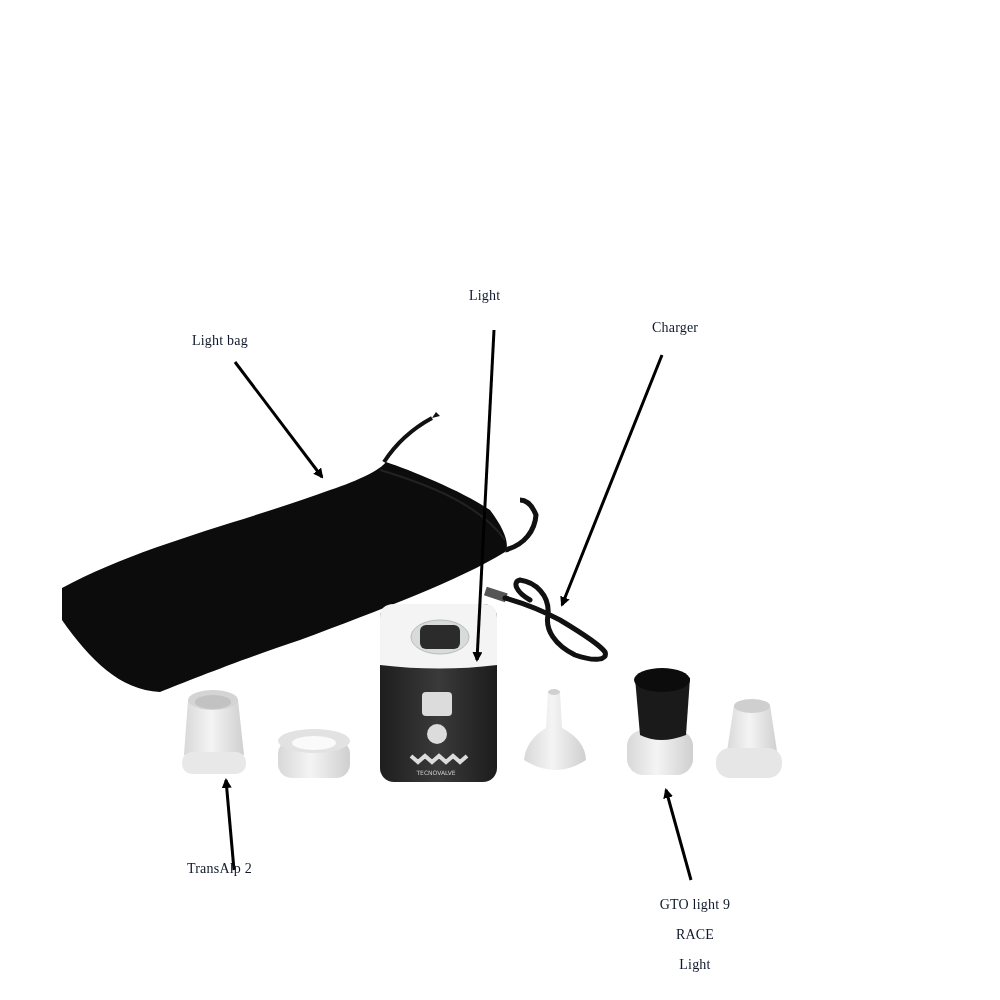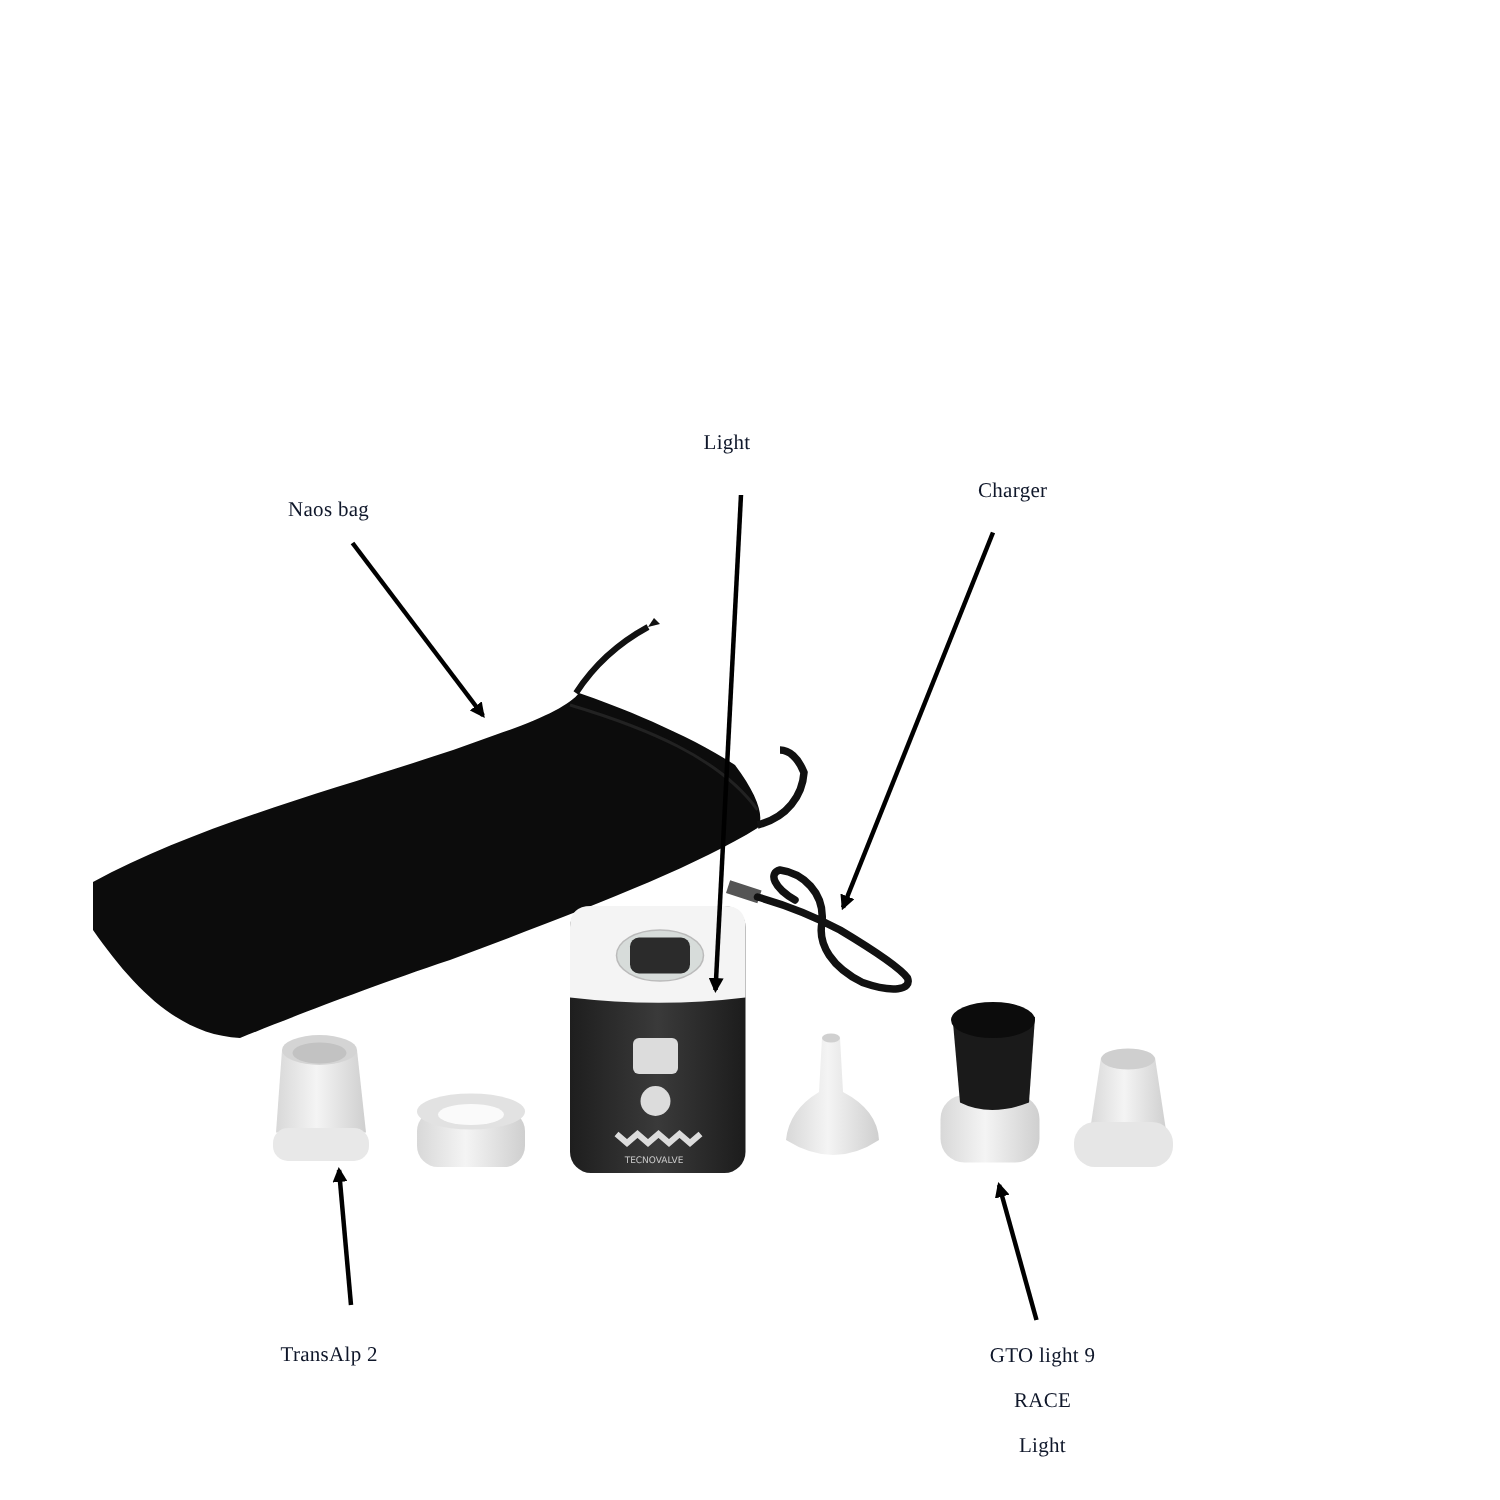--- a/index.html
+++ b/index.html
@@ -77,21 +77,21 @@
     <rect x="716" y="748" width="66" height="30" rx="14" fill="#e6e6e6"></rect>
   </g>
 
   <line x1="235" y1="362" x2="322" y2="477" stroke="#000" stroke-width="3" marker-end="url(#ah)"></line>
   <line x1="494" y1="330" x2="477" y2="660" stroke="#000" stroke-width="3" marker-end="url(#ah)"></line>
   <line x1="662" y1="355" x2="562" y2="605" stroke="#000" stroke-width="3" marker-end="url(#ah)"></line>
   <line x1="234" y1="870" x2="226" y2="780" stroke="#000" stroke-width="3" marker-end="url(#ah)"></line>
   <line x1="691" y1="880" x2="666" y2="790" stroke="#000" stroke-width="3" marker-end="url(#ah)"></line>
 </svg>
 
-<div class="label" style="left:192px;top:326px;">Naos bag</div>
+<div class="label" style="left:192px;top:326px;">Light bag</div>
 <div class="label" style="left:469px;top:281px;">Light</div>
 <div class="label" style="left:652px;top:313px;">Charger</div>
-<div class="label" style="left:187px;top:889px;">TransAlp 2</div>
+<div class="label" style="left:187px;top:854px;">TransAlp 2</div>
 <div style="position:absolute;left:630px;top:890px;width:130px;">
   <div class="label" style="position:static;">GTO light 9</div>
   <div class="label" style="position:static;">RACE</div>
   <div class="label" style="position:static;">Light</div>
 </div>
 
 </body></html>

